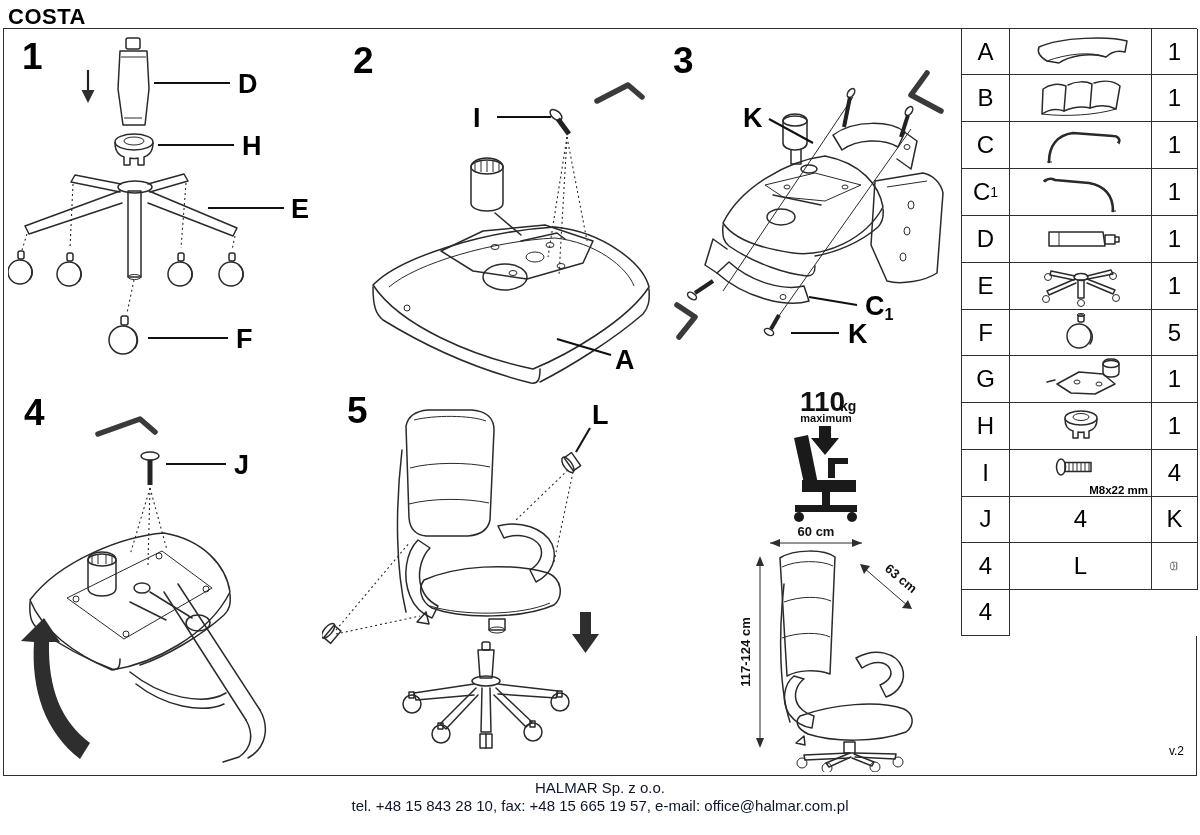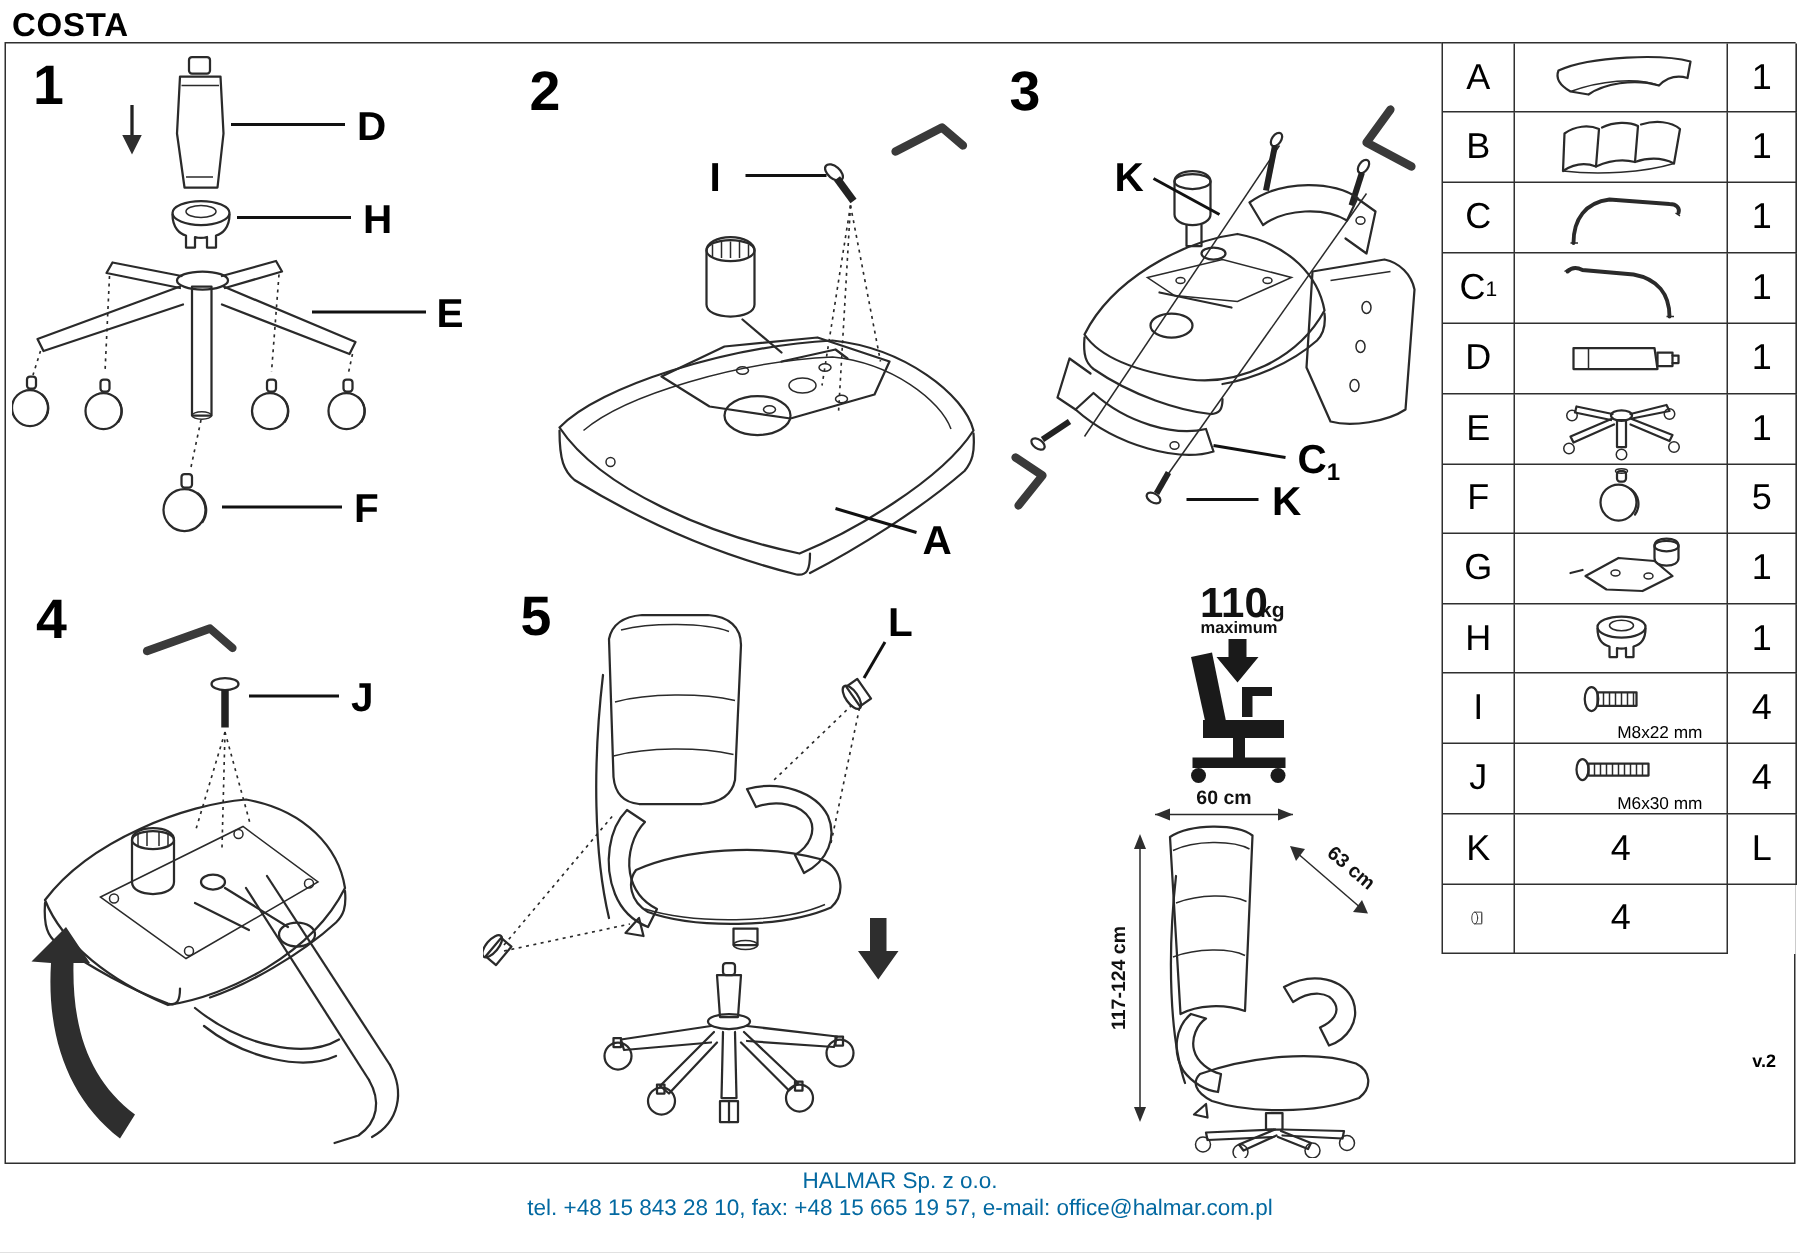--- a/index.html
+++ b/index.html
@@ -23,24 +23,24 @@
   .parts-table {
     position:absolute; left:961px; top:28px; width:236px; height:608px;
     display:grid; grid-template-columns:48px 142px 46px; grid-auto-rows:1fr;
     border-top:1.5px solid #2f2f2f; border-left:1.5px solid #2f2f2f; background:#fff;
   }
   .tcell { border-right:1.5px solid #2f2f2f; border-bottom:1.5px solid #2f2f2f;
     display:flex; align-items:center; justify-content:center; position:relative; }
   .tcell.letter { font-size:24px; }
   .tcell.letter sub { font-size:14px; }
   .tcell.qty { font-size:24px; }
-  .size-label { position:absolute; right:16px; bottom:0px; font-size:11.5px; font-weight:normal; }
+  .size-label { position:absolute; right:3px; bottom:0px; font-size:11.5px; font-weight:bold; }
   .footer { position:absolute; left:0; top:779px; width:1200px; text-align:center;
-    font-size:15px; line-height:18px; color:#0369a1; }
-  .version { position:absolute; right:16px; top:700px; font-size:12px; font-weight:bold; }
+    font-size:15px; line-height:18px; color:#0f172a; }
+  .version { position:absolute; right:16px; top:744px; font-size:12px; font-weight:normal; }
 </style>
 </head>
 <body>
 
 <div class="page">
 
   <div class="title">COSTA</div>
   <div class="main-box"></div>
 
   <div class="stepnum" style="left:22px; top:38px;">1</div>
@@ -539,28 +539,20 @@
           <path class="thin" d="M48,12.5 v9 M52,12.5 v9 M56,12.5 v9 M60,12.5 v9 M64,12.5 v9 M68,12.5 v9"></path>
         </svg>
       <div class="size-label">M8x22 mm</div>
     </div>
     <div class="tcell qty">4</div>
 
     <div class="tcell letter">
         <span>J</span>
         <sub></sub>
       </div>
-    <div class="tcell">
-      <svg width="120" height="46" viewBox="0 0 120 46">
-          <ellipse class="ln" cx="34" cy="17" rx="4" ry="7"></ellipse>
-          <rect class="ln" x="38" y="13" width="40" height="8"></rect>
-          <path class="thin" d="M42,13 v8 M46,13 v8 M50,13 v8 M54,13 v8 M58,13 v8 M62,13 v8 M66,13 v8 M70,13 v8 M74,13 v8"></path>
-        </svg>
-      <div class="size-label">M6x30 mm</div>
-    </div>
     <div class="tcell qty">4</div>
 
     <div class="tcell letter">
         <span>K</span>
         <sub></sub>
       </div>
     <div class="tcell qty">4</div>
 
     <div class="tcell letter">
         <span>L</span>

